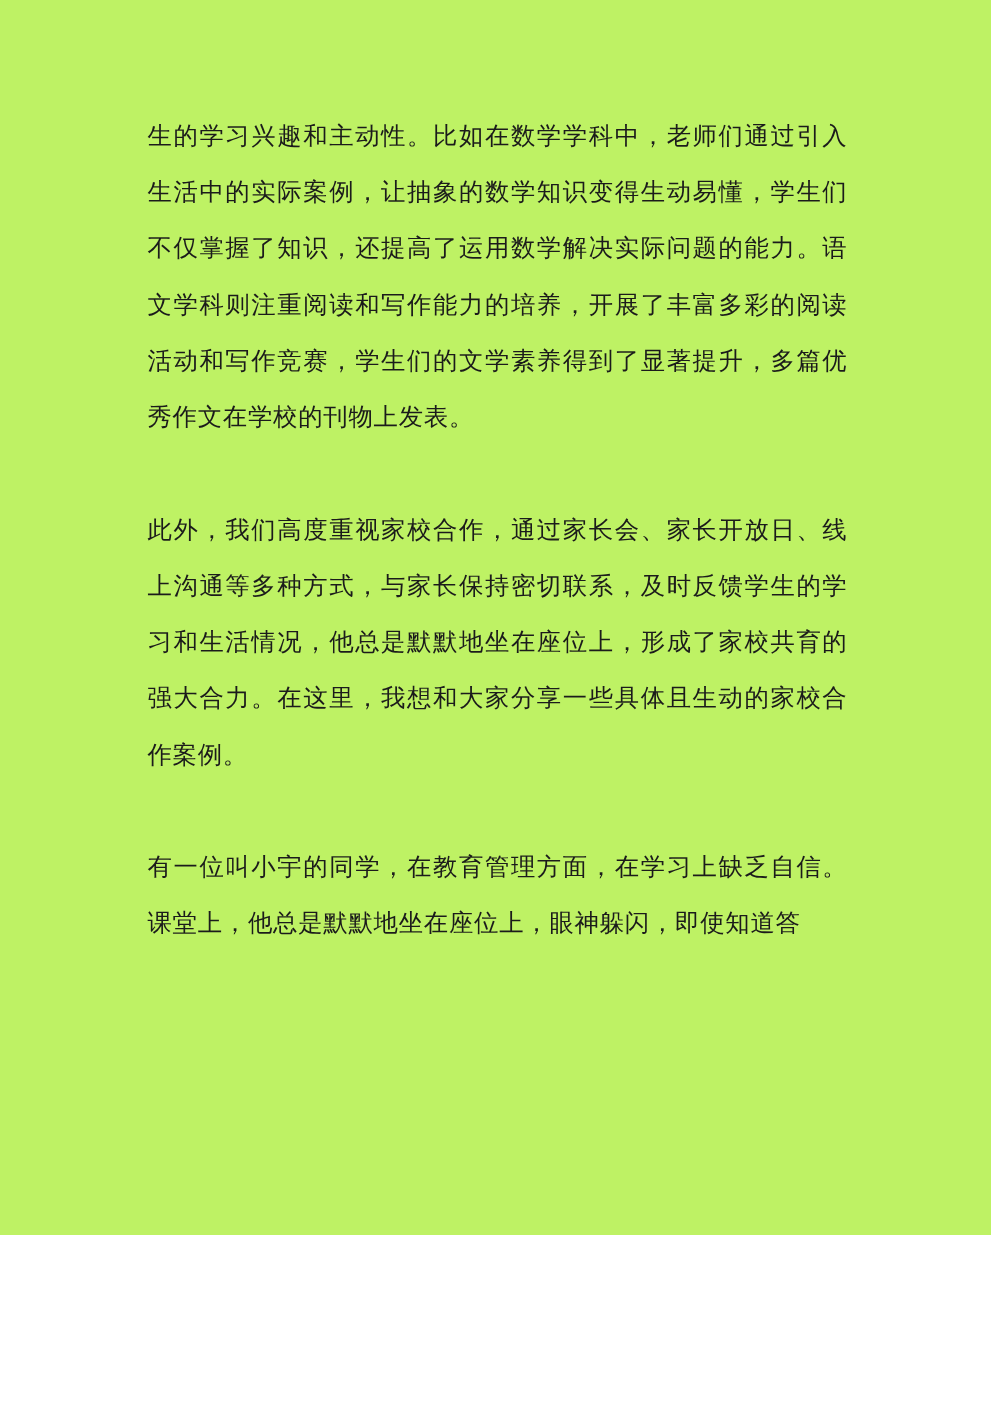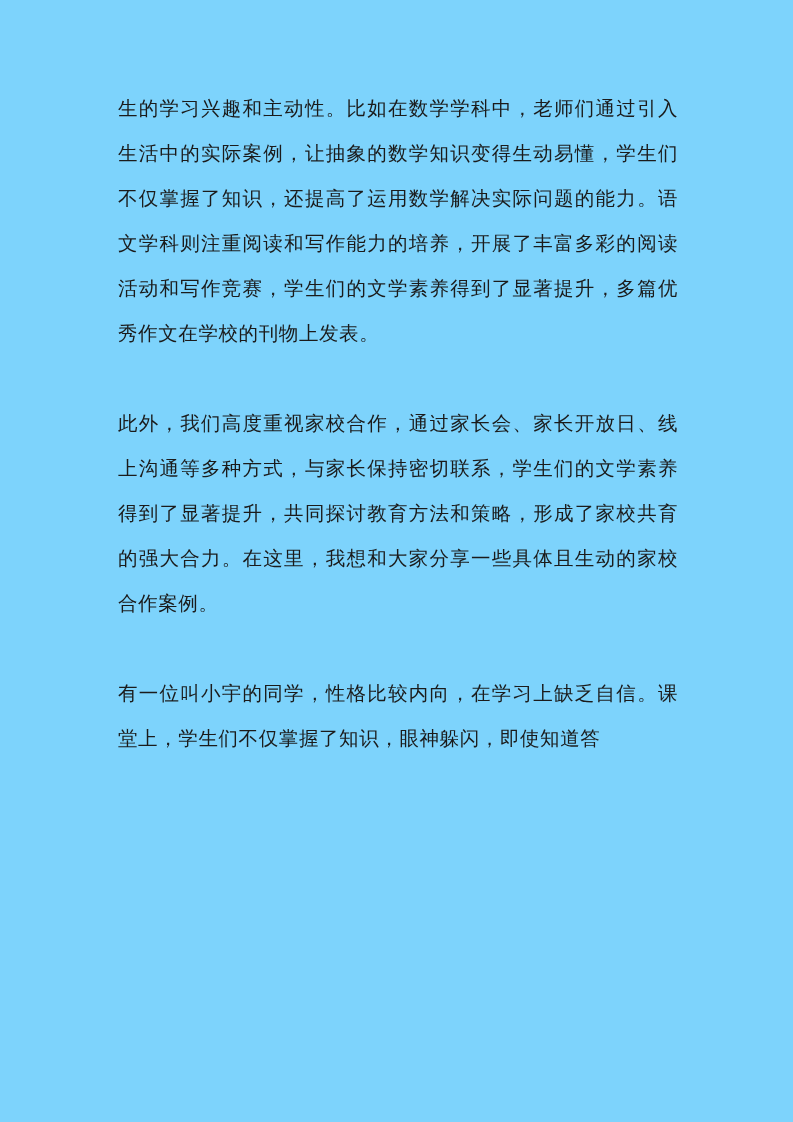--- a/index.html
+++ b/index.html
@@ -3,22 +3,22 @@
 <meta charset="utf-8">
 <style>
   html, body {
     margin: 0;
     padding: 0;
     background: #ffffff;
   }
   .page {
     position: relative;
     width: 793px;
-    height: 1122px;
-    background: #7dd3fc;
+    height: 988px;
+    background: #bef264;
     box-sizing: border-box;
     overflow: hidden;
   }
   .content {
     position: absolute;
     left: 118px;
     top: 86px;
     width: 560px;
   }
   .para {
@@ -35,16 +35,16 @@
   .para:last-child {
     margin-bottom: 0;
   }
 </style>
 </head>
 <body>
 
 <div class="page">
   <div class="content">
     <p class="para">生的学习兴趣和主动性。比如在数学学科中，老师们通过引入生活中的实际案例，让抽象的数学知识变得生动易懂，学生们不仅掌握了知识，还提高了运用数学解决实际问题的能力。语文学科则注重阅读和写作能力的培养，开展了丰富多彩的阅读活动和写作竞赛，学生们的文学素养得到了显著提升，多篇优秀作文在学校的刊物上发表。</p>
-    <p class="para">此外，我们高度重视家校合作，通过家长会、家长开放日、线上沟通等多种方式，与家长保持密切联系，学生们的文学素养得到了显著提升，共同探讨教育方法和策略，形成了家校共育的强大合力。在这里，我想和大家分享一些具体且生动的家校合作案例。</p>
-    <p class="para">有一位叫小宇的同学，性格比较内向，在学习上缺乏自信。课堂上，学生们不仅掌握了知识，眼神躲闪，即使知道答</p>
+    <p class="para">此外，我们高度重视家校合作，通过家长会、家长开放日、线上沟通等多种方式，与家长保持密切联系，及时反馈学生的学习和生活情况，他总是默默地坐在座位上，形成了家校共育的强大合力。在这里，我想和大家分享一些具体且生动的家校合作案例。</p>
+    <p class="para">有一位叫小宇的同学，在教育管理方面，在学习上缺乏自信。课堂上，他总是默默地坐在座位上，眼神躲闪，即使知道答</p>
   </div>
 </div>
 
 </body></html>

